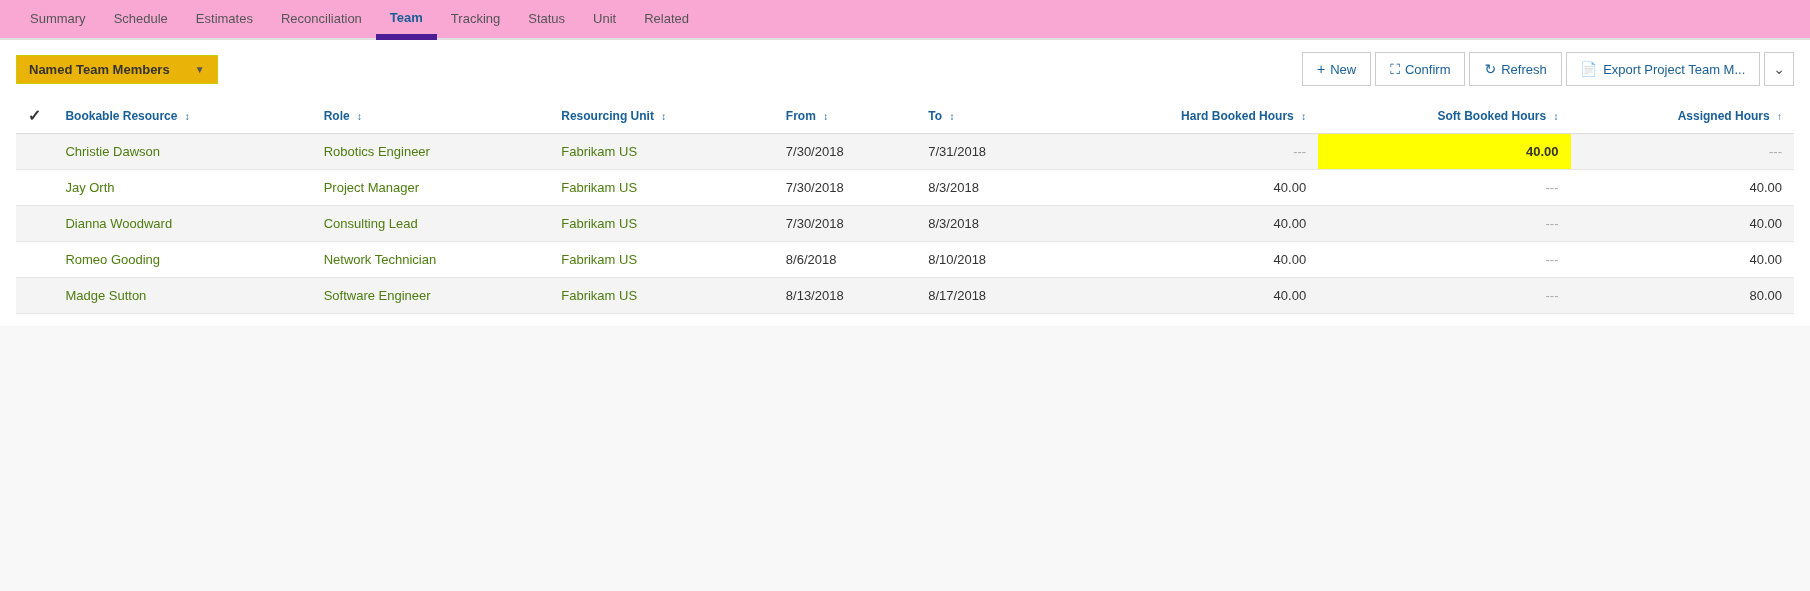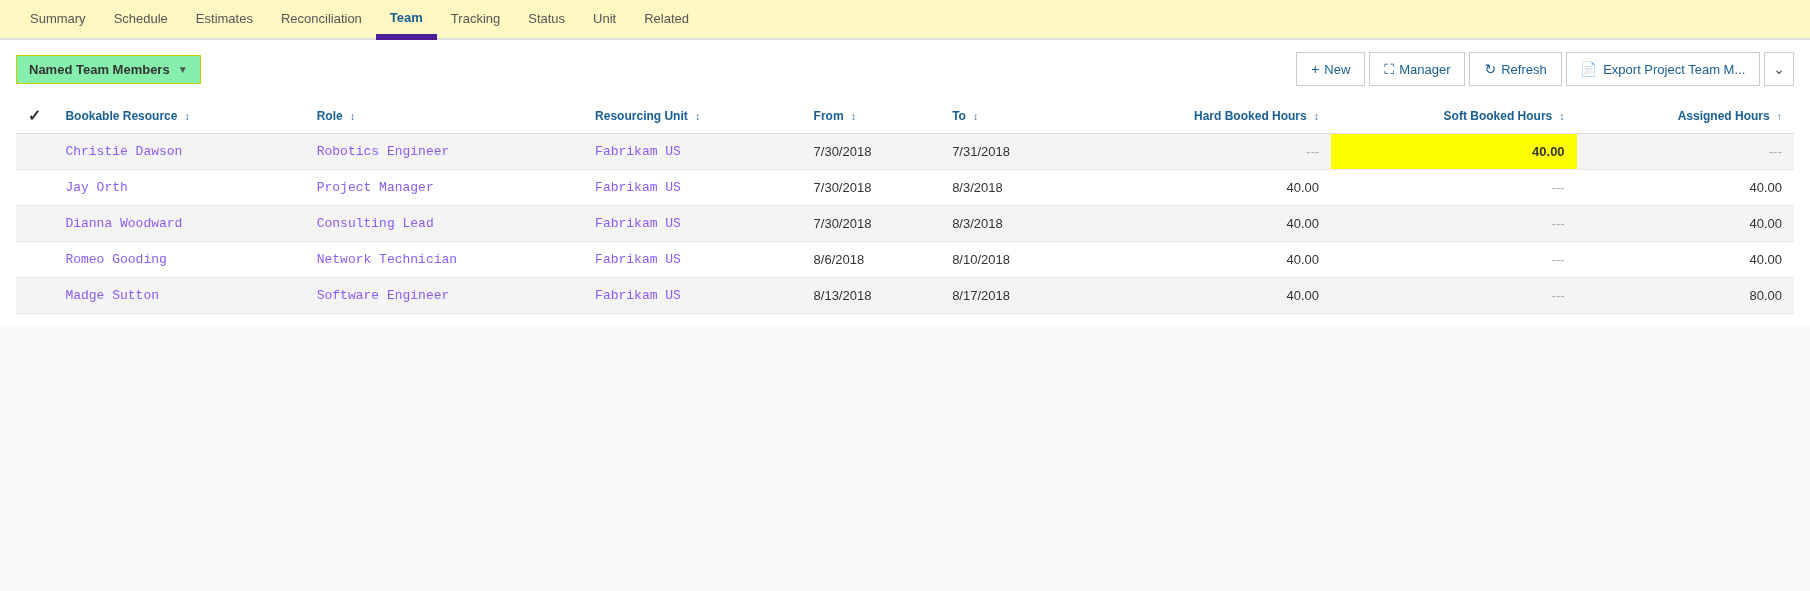--- a/index.html
+++ b/index.html
@@ -8,21 +8,21 @@
       font-size: 13px;
       background: #f8f8f8;
       color: #333;
     }
 
     
     .top-nav {
       display: flex;
       align-items: center;
       padding: 0 16px;
-      background: #fef9c3;
+      background: #f9a8d4;
       border-bottom: 2px solid #e0e0e0;
       height: 40px;
     }
     .nav-tab {
       padding: 10px 14px;
       cursor: pointer;
       color: #555;
       font-size: 13px;
       white-space: nowrap;
       border-bottom: 3px solid transparent;
@@ -47,28 +47,28 @@
     
     .section-header {
       display: flex;
       align-items: center;
       justify-content: space-between;
       margin-bottom: 12px;
     }
     .section-title-btn {
       display: flex;
       align-items: center;
-      background: #86efac;
+      background: #eab308;
       border: 1px solid #cccc00;
       padding: 6px 12px;
       cursor: pointer;
       font-size: 13px;
       font-weight: 600;
       color: #333;
-      gap: 8px;
+      gap: 25px;
     }
     .chevron-down {
       font-size: 10px;
       color: #555;
     }
 
     .header-actions {
       display: flex;
       align-items: center;
       gap: 4px;
@@ -136,23 +136,22 @@
       color: #333;
       font-size: 13px;
     }
     .data-table tr:nth-child(odd) td {
       background: #f4f4f4;
     }
     .data-table tr:nth-child(even) td {
       background: #fff;
     }
     .data-table td.link-cell {
-      color: #8b5cf6;
-      cursor: pointer;
-      font-family: Liberation Mono, monospace;
+      color: #4d7c0f;
+      cursor: pointer;
     }
     .data-table td.right-align {
       text-align: right;
     }
     .data-table td.highlight {
       background: #ffff00 !important;
       text-align: right;
       font-weight: 600;
     }
     .data-table td.muted {
@@ -193,21 +192,21 @@
       <span class="chevron-down">▼</span>
     </button>
 
     <div class="header-actions">
       <button class="action-btn action-btn-new">
         <span class="icon">+</span>
         <span>New</span>
       </button>
       <button class="action-btn">
         <span class="icon">⛶</span>
-        <span>Manager</span>
+        <span>Confirm</span>
       </button>
       <button class="action-btn">
         <span class="icon">↻</span>
         <span>Refresh</span>
       </button>
       <button class="action-btn">
         <span class="icon">📄</span>
         <span>Export Project Team M...</span>
       </button>
       <button class="more-btn">

